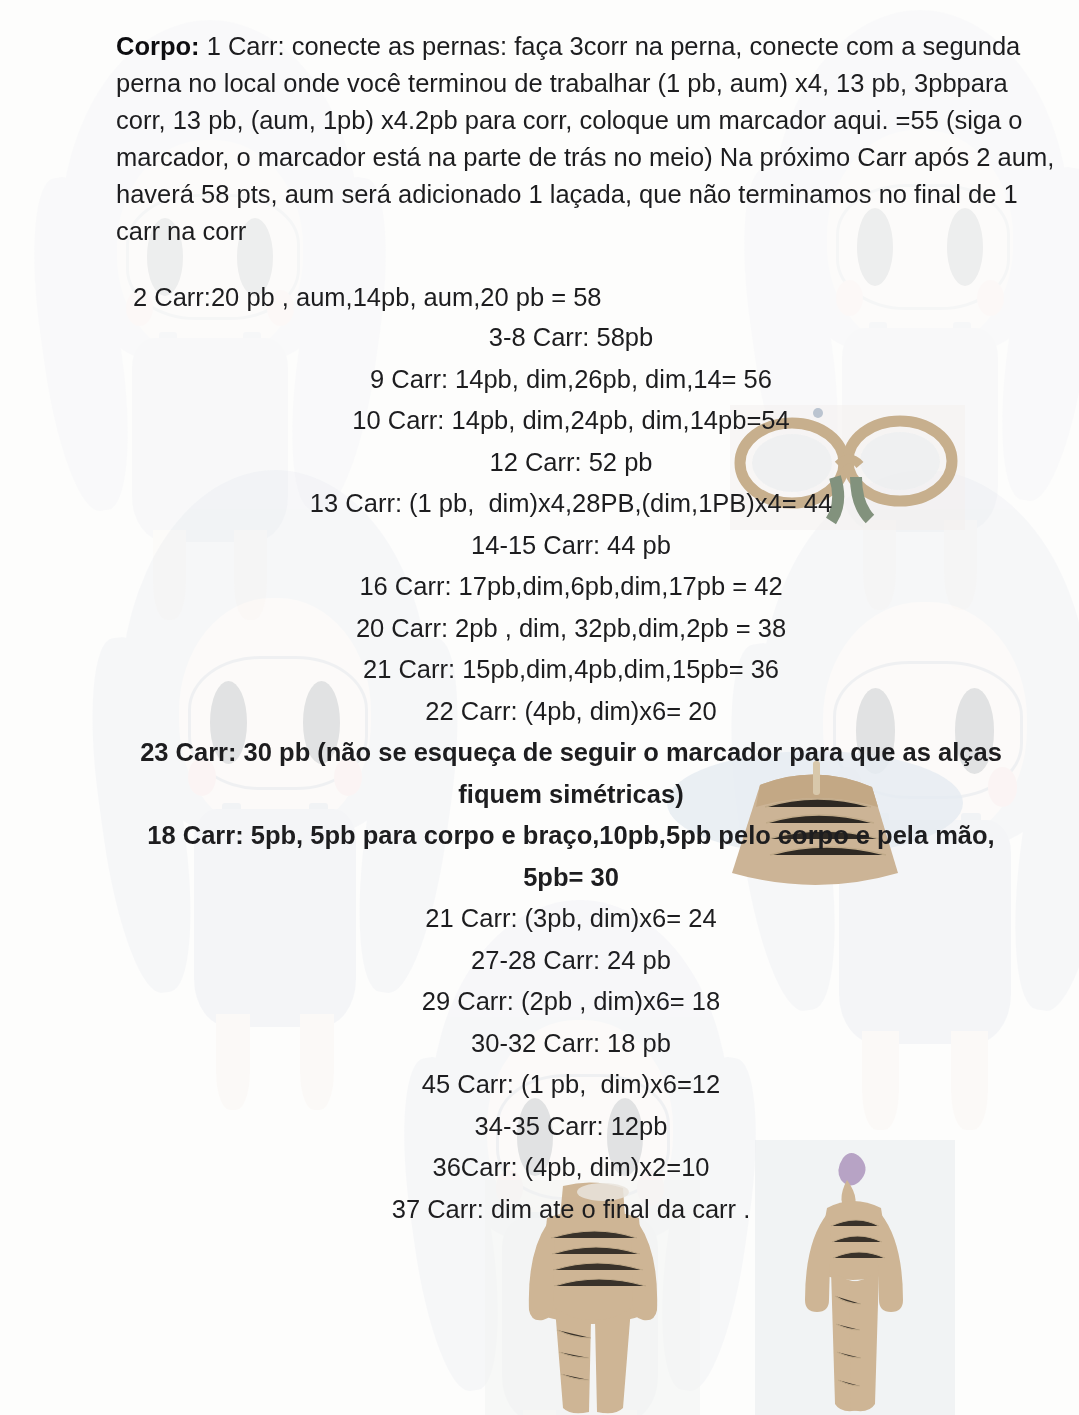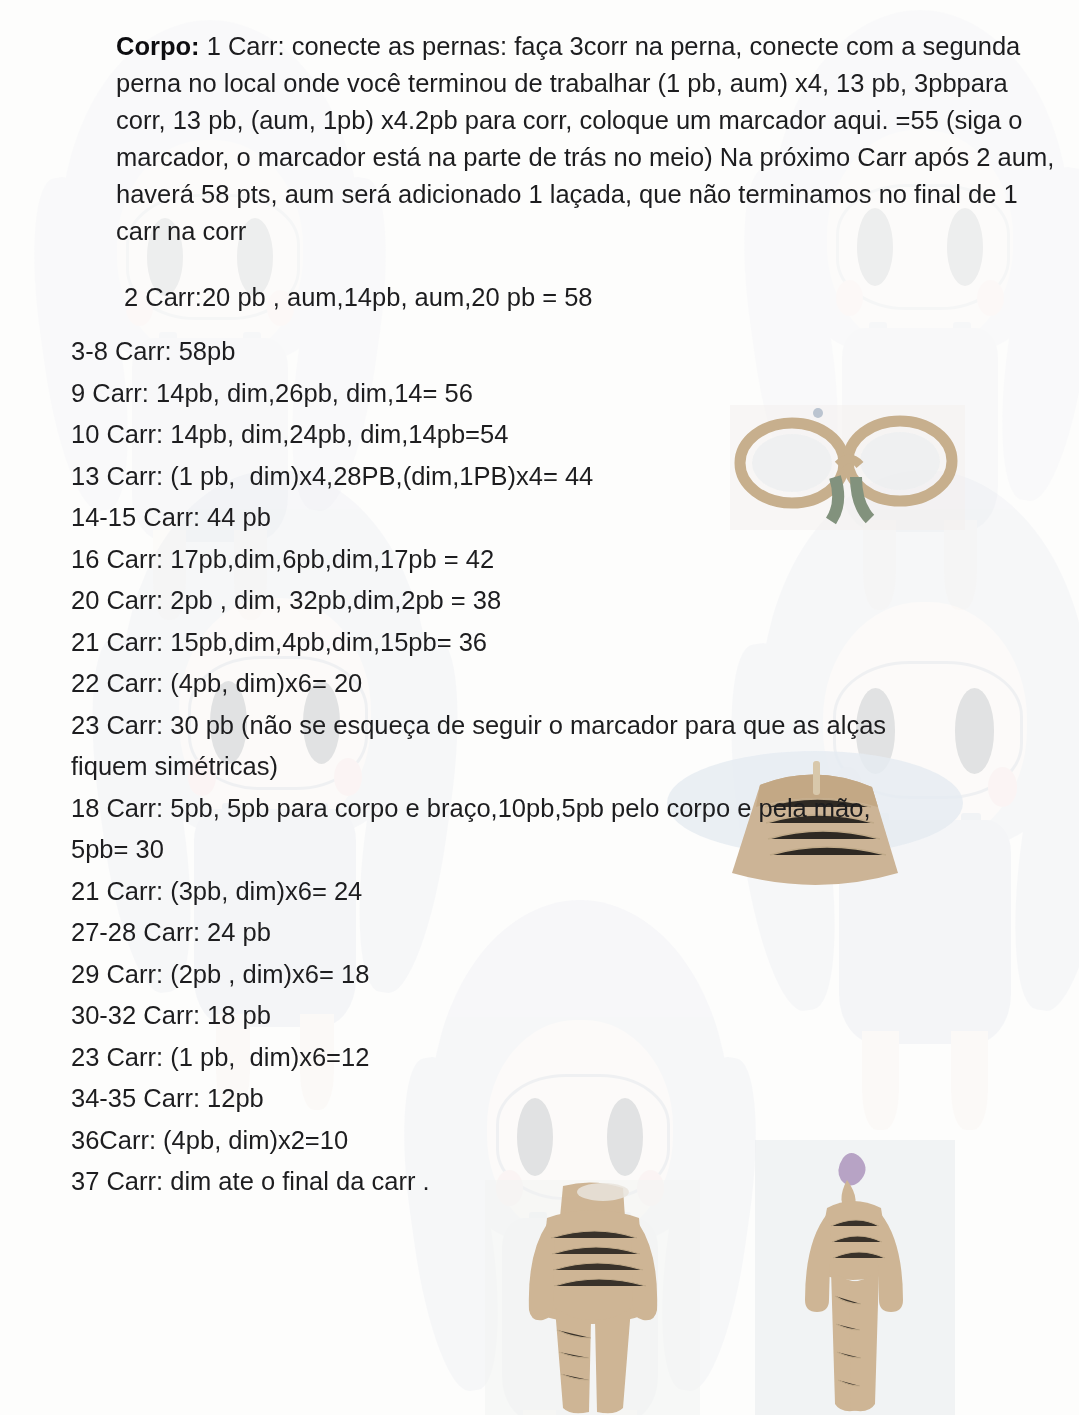--- a/index.html
+++ b/index.html
@@ -136,37 +136,38 @@
     left: 100px;
     top: 28px;
     width: 940px;
     font-size: 25.5px;
     line-height: 37px;
     color: #1d1d1f;
   }
   .intro b { color: #0d0d10; }
   .row2 {
     position: absolute;
-    left: 108px;
+    left: 117px;
     top: 279px;
     font-size: 25.5px;
     line-height: 37px;
     color: #1d1d1f;
   }
   .rows {
     position: absolute;
     left: 55px;
-    top: 331px;
+    top: 317px;
     width: 1000px;
     font-size: 25.5px;
     line-height: 41.5px;
     color: #1d1d1f;
+    text-align: center;
   }
   .rows .line { white-space: pre-wrap; }
-  .rows .line.wrap { line-height: 41.5px; }
+  .rows .line.wrap { line-height: 41.5px; font-weight: bold; }
 </style>
 </head>
 <body>
 
 <div id="page">
 
   <div class="bg-layer">
     <div class="doll" style="left:120px;top:470px;width:310px;height:640px;">
       <div class="hair"></div>
         <div class="hair-tail-l"></div>
@@ -324,34 +325,35 @@
 
   <div class="content">
     <div class="intro"><b>Corpo:</b> <span>1 Carr: conecte as pernas: faça 3corr na perna, conecte com a segunda perna no local onde você terminou de trabalhar (1 pb, aum) x4, 13 pb, 3pbpara corr, 13 pb, (aum, 1pb) x4.2pb para corr, coloque um marcador aqui. =55 (siga o marcador, o marcador está na parte de trás no meio) Na próximo Carr após 2 aum, haverá 58 pts, aum será adicionado 1 laçada, que não terminamos no final de 1 carr na corr</span></div>
 
     <div class="row2">2 Carr:20 pb , aum,14pb, aum,20 pb = 58</div>
 
     <div class="rows">
       <div class="line">3-8 Carr: 58pb</div>
       <div class="line">9 Carr: 14pb, dim,26pb, dim,14= 56</div>
       <div class="line">10 Carr: 14pb, dim,24pb, dim,14pb=54</div>
+      <div class="line">12 Carr: 52 pb</div>
       <div class="line">13 Carr: (1 pb,  dim)x4,28PB,(dim,1PB)x4= 44</div>
       <div class="line">14-15 Carr: 44 pb</div>
       <div class="line">16 Carr: 17pb,dim,6pb,dim,17pb = 42</div>
       <div class="line">20 Carr: 2pb , dim, 32pb,dim,2pb = 38</div>
       <div class="line">21 Carr: 15pb,dim,4pb,dim,15pb= 36</div>
       <div class="line">22 Carr: (4pb, dim)x6= 20</div>
       <div class="line wrap">23 Carr: 30 pb (não se esqueça de seguir o marcador para que as alças
 fiquem simétricas)</div>
       <div class="line wrap">18 Carr: 5pb, 5pb para corpo e braço,10pb,5pb pelo corpo e pela mão,
 5pb= 30</div>
       <div class="line">21 Carr: (3pb, dim)x6= 24</div>
       <div class="line">27-28 Carr: 24 pb</div>
       <div class="line">29 Carr: (2pb , dim)x6= 18</div>
       <div class="line">30-32 Carr: 18 pb</div>
-      <div class="line">23 Carr: (1 pb,  dim)x6=12</div>
+      <div class="line">45 Carr: (1 pb,  dim)x6=12</div>
       <div class="line">34-35 Carr: 12pb</div>
       <div class="line">36Carr: (4pb, dim)x2=10</div>
       <div class="line">37 Carr: dim ate o final da carr .</div>
     </div>
   </div>
 
 </div>
 
 </body></html>

